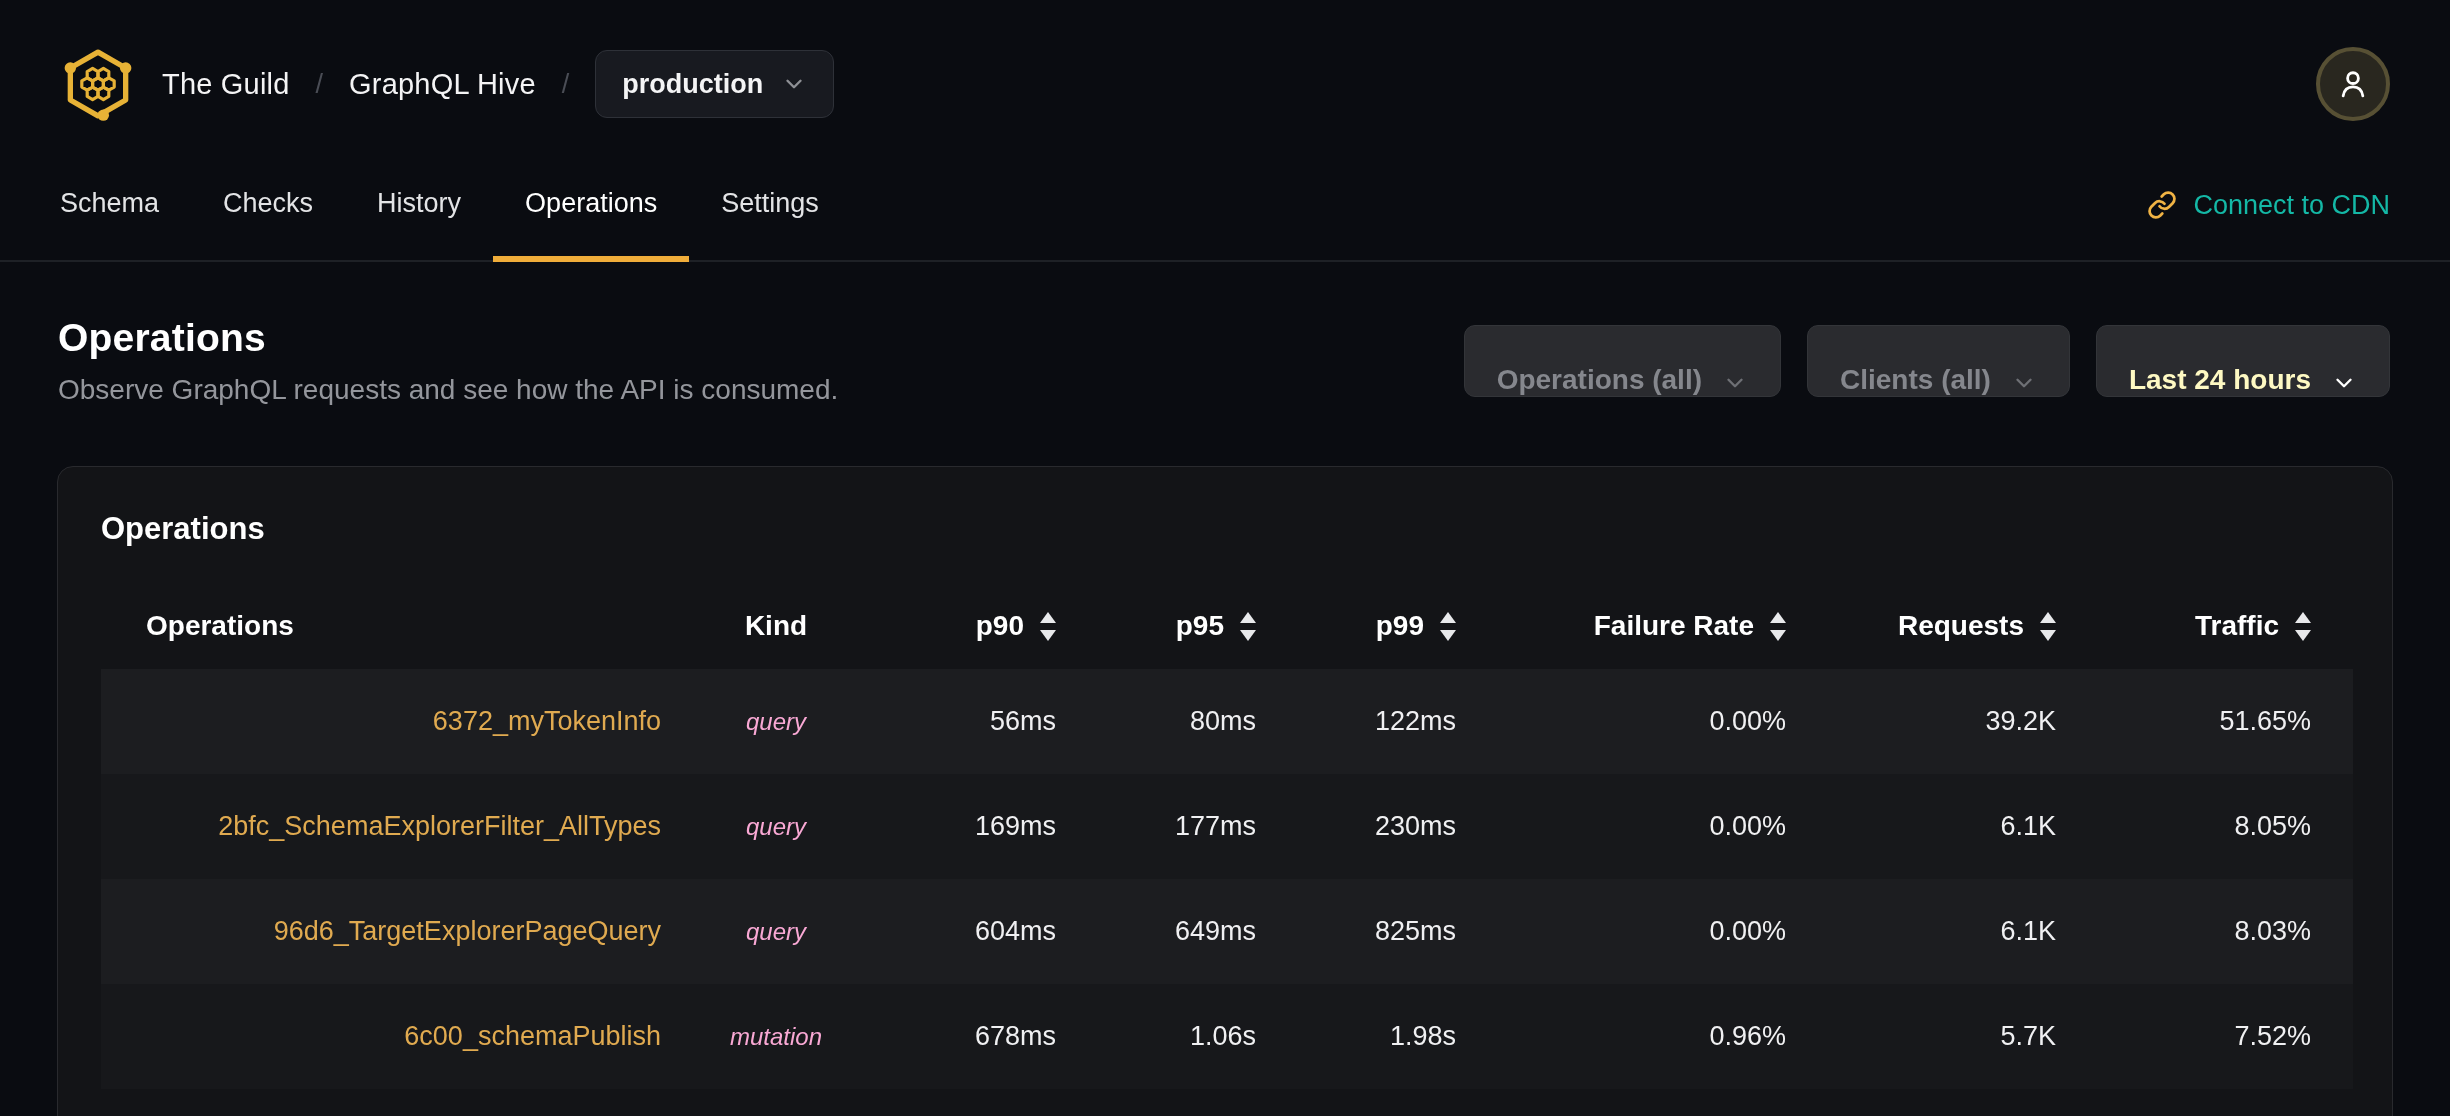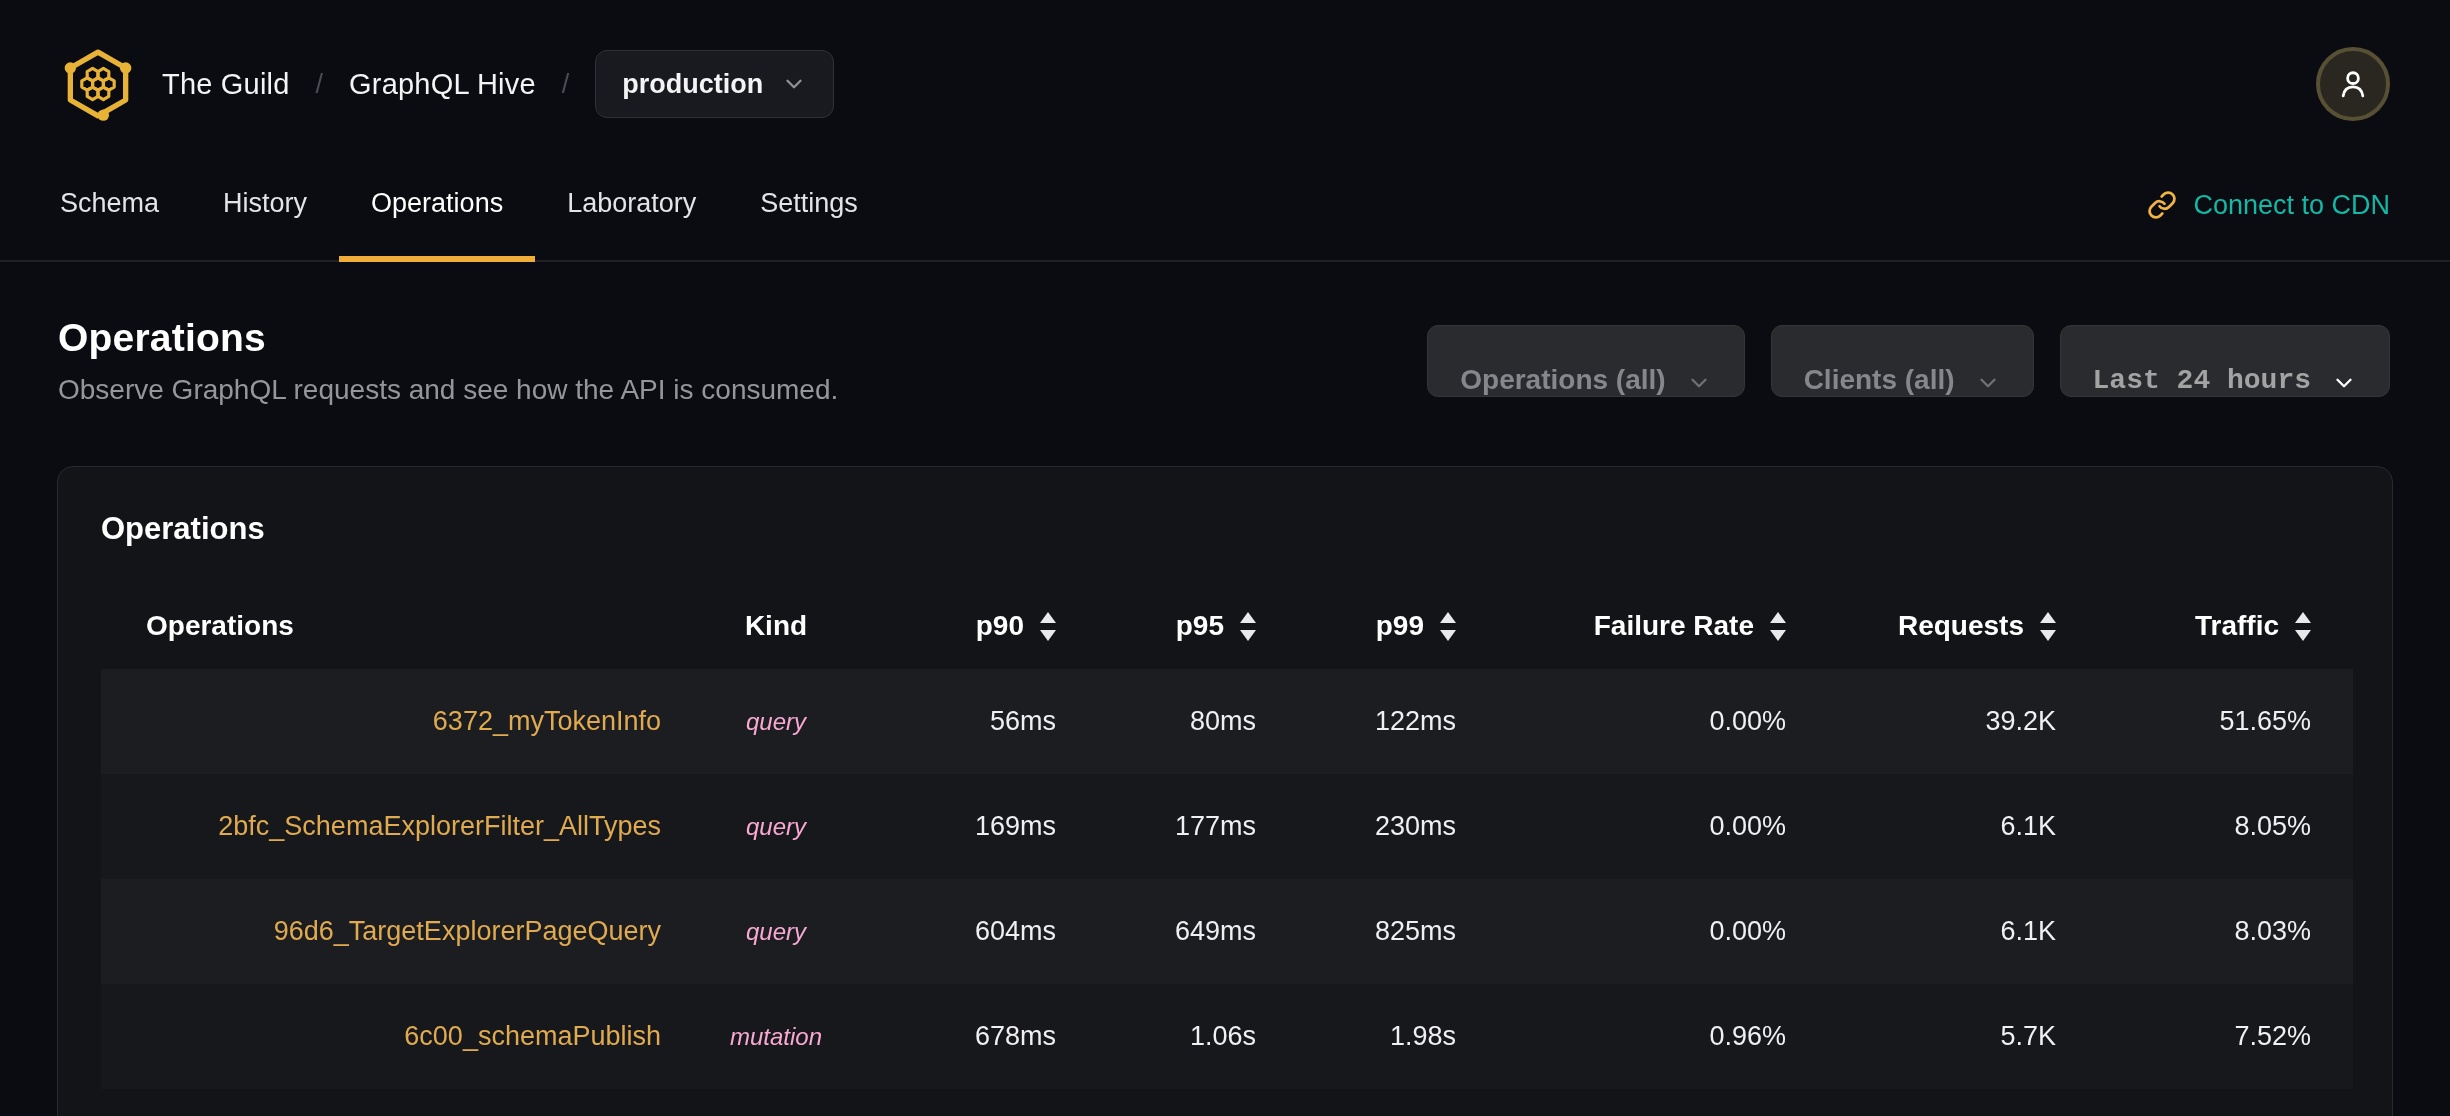--- a/index.html
+++ b/index.html
@@ -65,21 +65,21 @@
   .page-title { font-size:39px; font-weight:700; color:#ffffff; letter-spacing:.2px; }
   .page-subtitle { margin-top:14px; font-size:28px; color:#94969c; }
   .filters { display:flex; gap:26px; }
   .filter-btn {
     display:flex; align-items:flex-end; gap:20px;
     height:72px; padding:0 32px;
     background:#2a2b2f; border:1px solid #333539; border-radius:11px;
     font-size:28px; font-weight:600;
   }
   .filter-btn.disabled { color:#85878d; cursor:default; }
-  .filter-btn.enabled { color:#a3a3a3;font-family:Liberation Mono, monospace; }
+  .filter-btn.enabled { color:#fef9c3; }
 
   
   .card {
     margin:60px 57px 0 57px;
     background:#131417;
     border:1.5px solid #292a2e;
     border-radius:16px;
     padding:44px 43px;
     height:900px;
   }
@@ -148,23 +148,23 @@
     <button class="avatar-btn">
       <svg width="38" height="38" viewBox="0 0 24 24" fill="none" stroke="#ffffff" stroke-width="1.8" stroke-linecap="round">
         <circle cx="12" cy="8.3" r="3.4"></circle>
         <path d="M5.8 19.5c.6-4 3-5.7 6.2-5.7s5.6 1.7 6.2 5.7"></path>
       </svg>
     </button>
   </div>
 
   <div class="header-nav">
     <a class="tab">Schema</a>
+    <a class="tab">Checks</a>
     <a class="tab">History</a>
     <a class="tab active">Operations</a>
-    <a class="tab">Laboratory</a>
     <a class="tab">Settings</a>
     <div class="spacer"></div>
     <a class="cdn-link">
       <svg width="30" height="30" viewBox="0 0 24 24" fill="none" stroke="#f0b344" stroke-width="2.2" stroke-linecap="round" stroke-linejoin="round">
         <path d="M10 13a5 5 0 0 0 7.54.54l3-3a5 5 0 0 0-7.07-7.07l-1.72 1.71"></path>
         <path d="M14 11a5 5 0 0 0-7.54-.54l-3 3a5 5 0 0 0 7.07 7.07l1.71-1.71"></path>
       </svg>
       <span>Connect to CDN</span>
     </a>
   </div>

